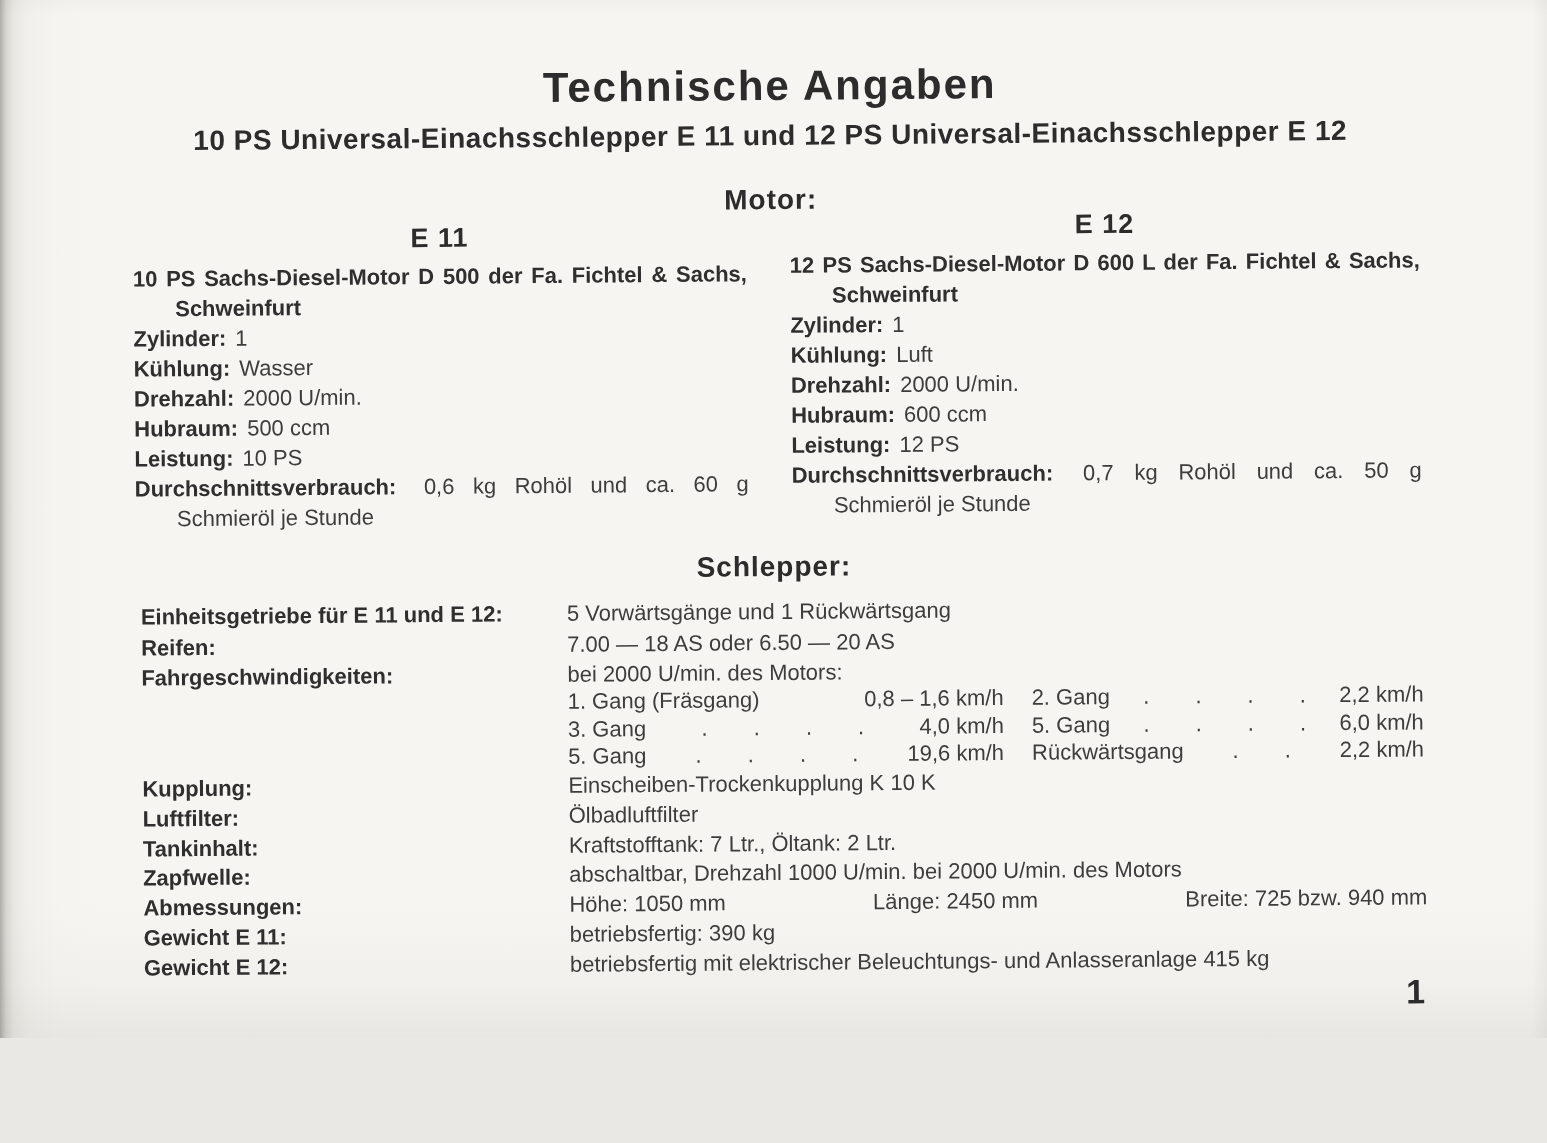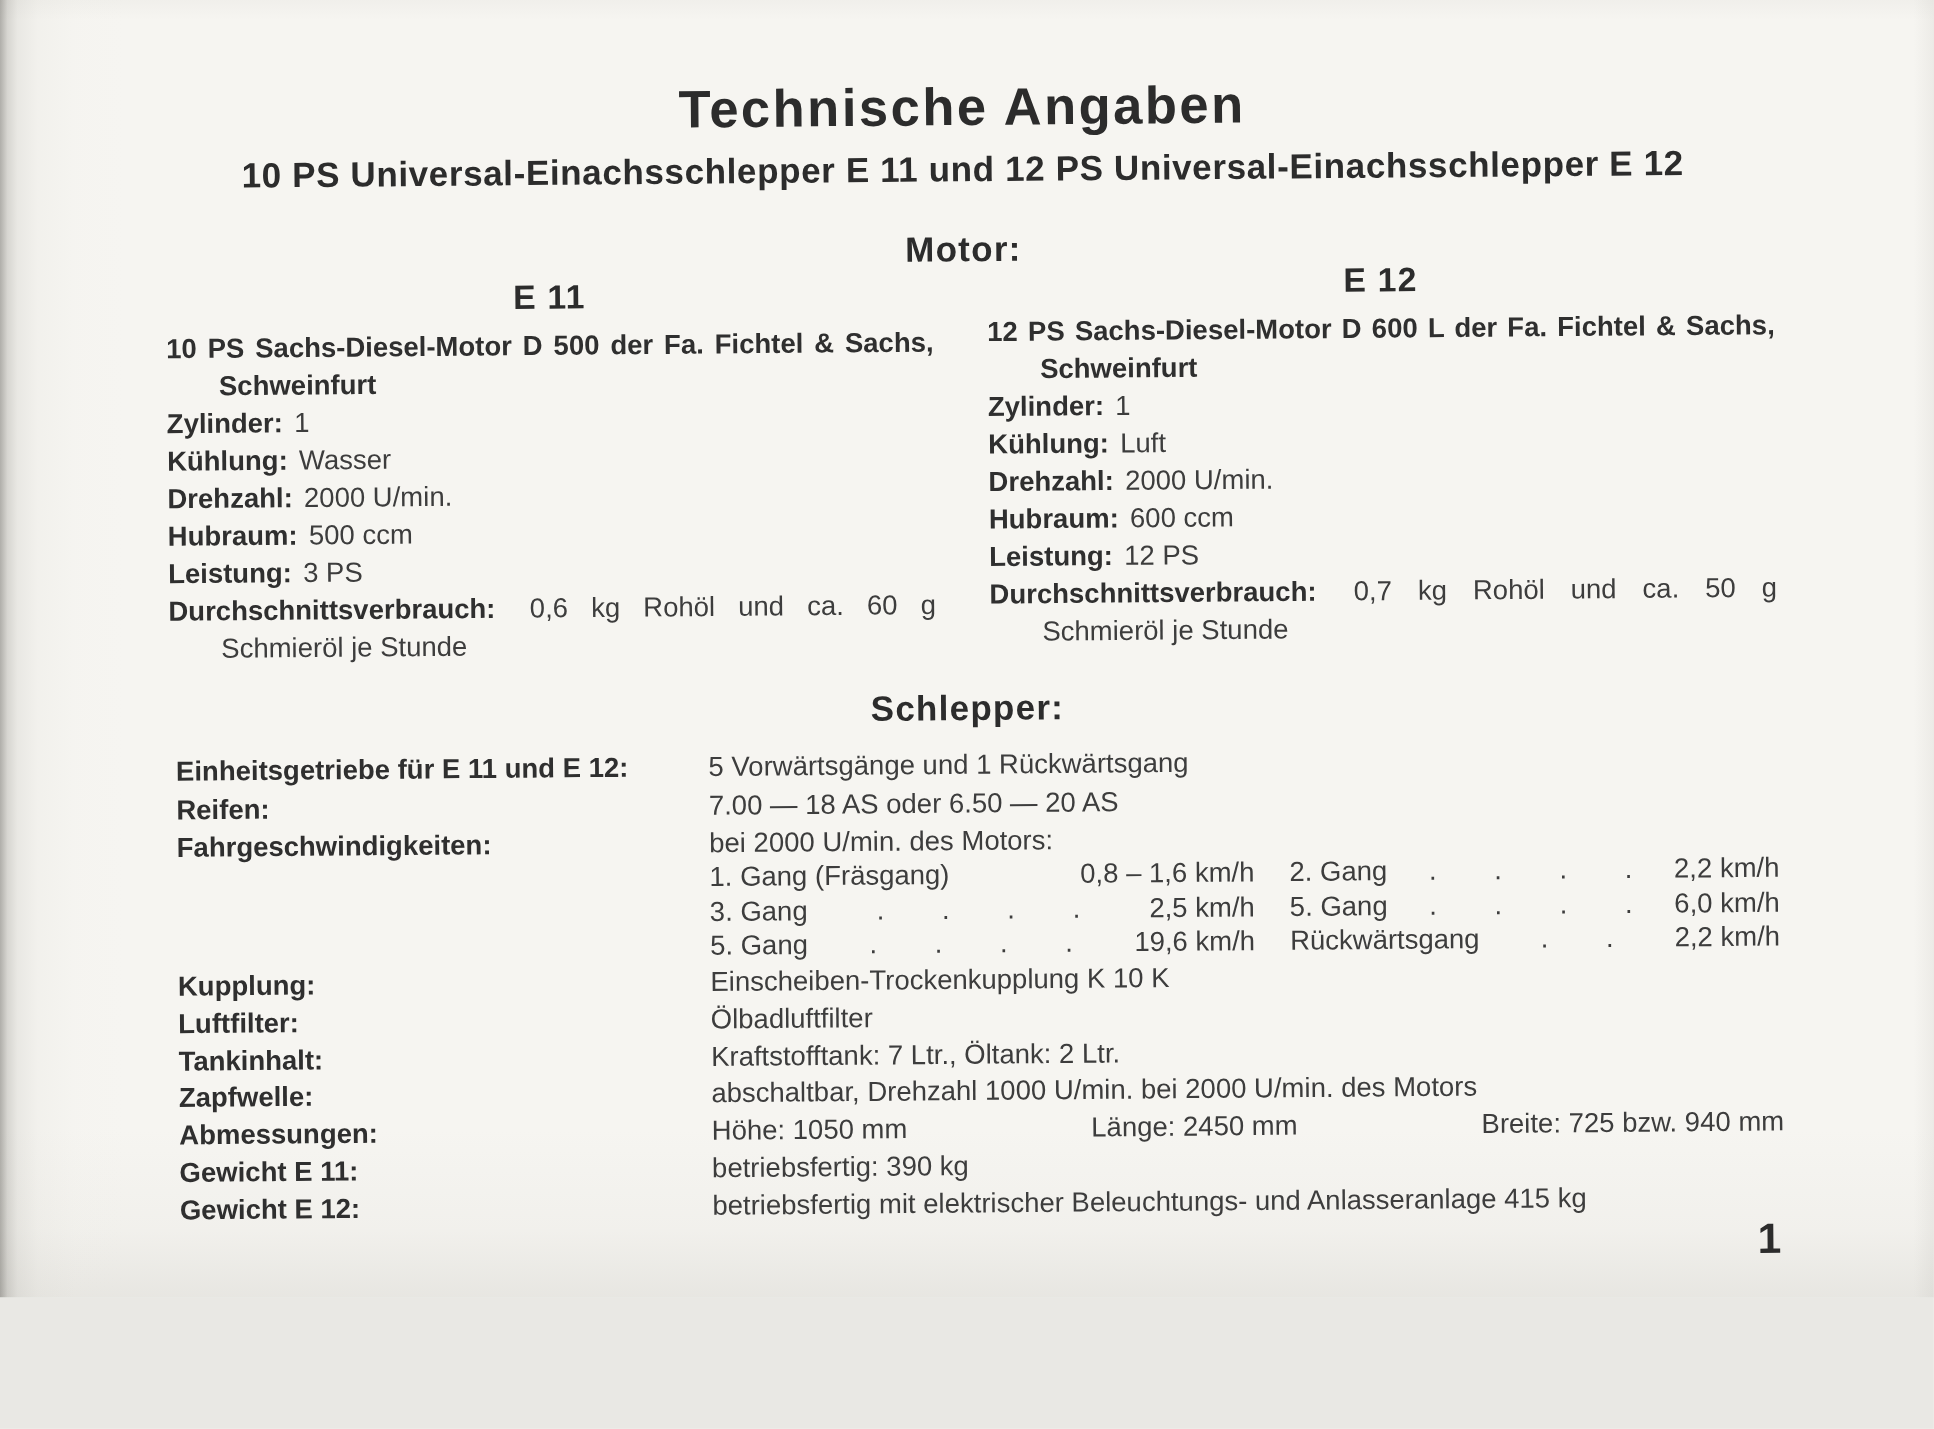--- a/index.html
+++ b/index.html
@@ -110,21 +110,21 @@
       <div class="spec-line">
         <span class="spec-label">Kühlung:</span><span class="spec-value">Wasser</span>
       </div>
       <div class="spec-line">
         <span class="spec-label">Drehzahl:</span><span class="spec-value">2000 U/min.</span>
       </div>
       <div class="spec-line">
         <span class="spec-label">Hubraum:</span><span class="spec-value">500 ccm</span>
       </div>
       <div class="spec-line">
-        <span class="spec-label">Leistung:</span><span class="spec-value">3 PS</span>
+        <span class="spec-label">Leistung:</span><span class="spec-value">10 PS</span>
       </div>
       <div class="spec-line justify-line">
         <span class="spec-label">Durchschnittsverbrauch:</span>
         <span class="spec-value">0,6 kg Rohöl und ca. 60 g</span>
       </div>
       <div class="spec-value hang-indent">Schmieröl je Stunde</div>
     </section>
 
     <section class="motor-col col-e12">
       <div class="model-heading">E 12</div>
@@ -172,21 +172,21 @@
     <div class="gears">
       <div class="gear-col-left">
         <div class="gear-row">
           <span class="gear-name">1. Gang (Fräsgang)</span>
           <span class="gear-dots"></span>
           <span class="gear-speed">0,8 – 1,6 km/h</span>
         </div>
         <div class="gear-row">
           <span class="gear-name">3. Gang</span>
           <span class="gear-dots">. . . .</span>
-          <span class="gear-speed">2,5 km/h</span>
+          <span class="gear-speed">4,0 km/h</span>
         </div>
         <div class="gear-row">
           <span class="gear-name">5. Gang</span>
           <span class="gear-dots">. . . .</span>
           <span class="gear-speed">19,6 km/h</span>
         </div>
       </div>
       <div class="gear-col-right">
         <div class="gear-row">
           <span class="gear-name">2. Gang</span>

